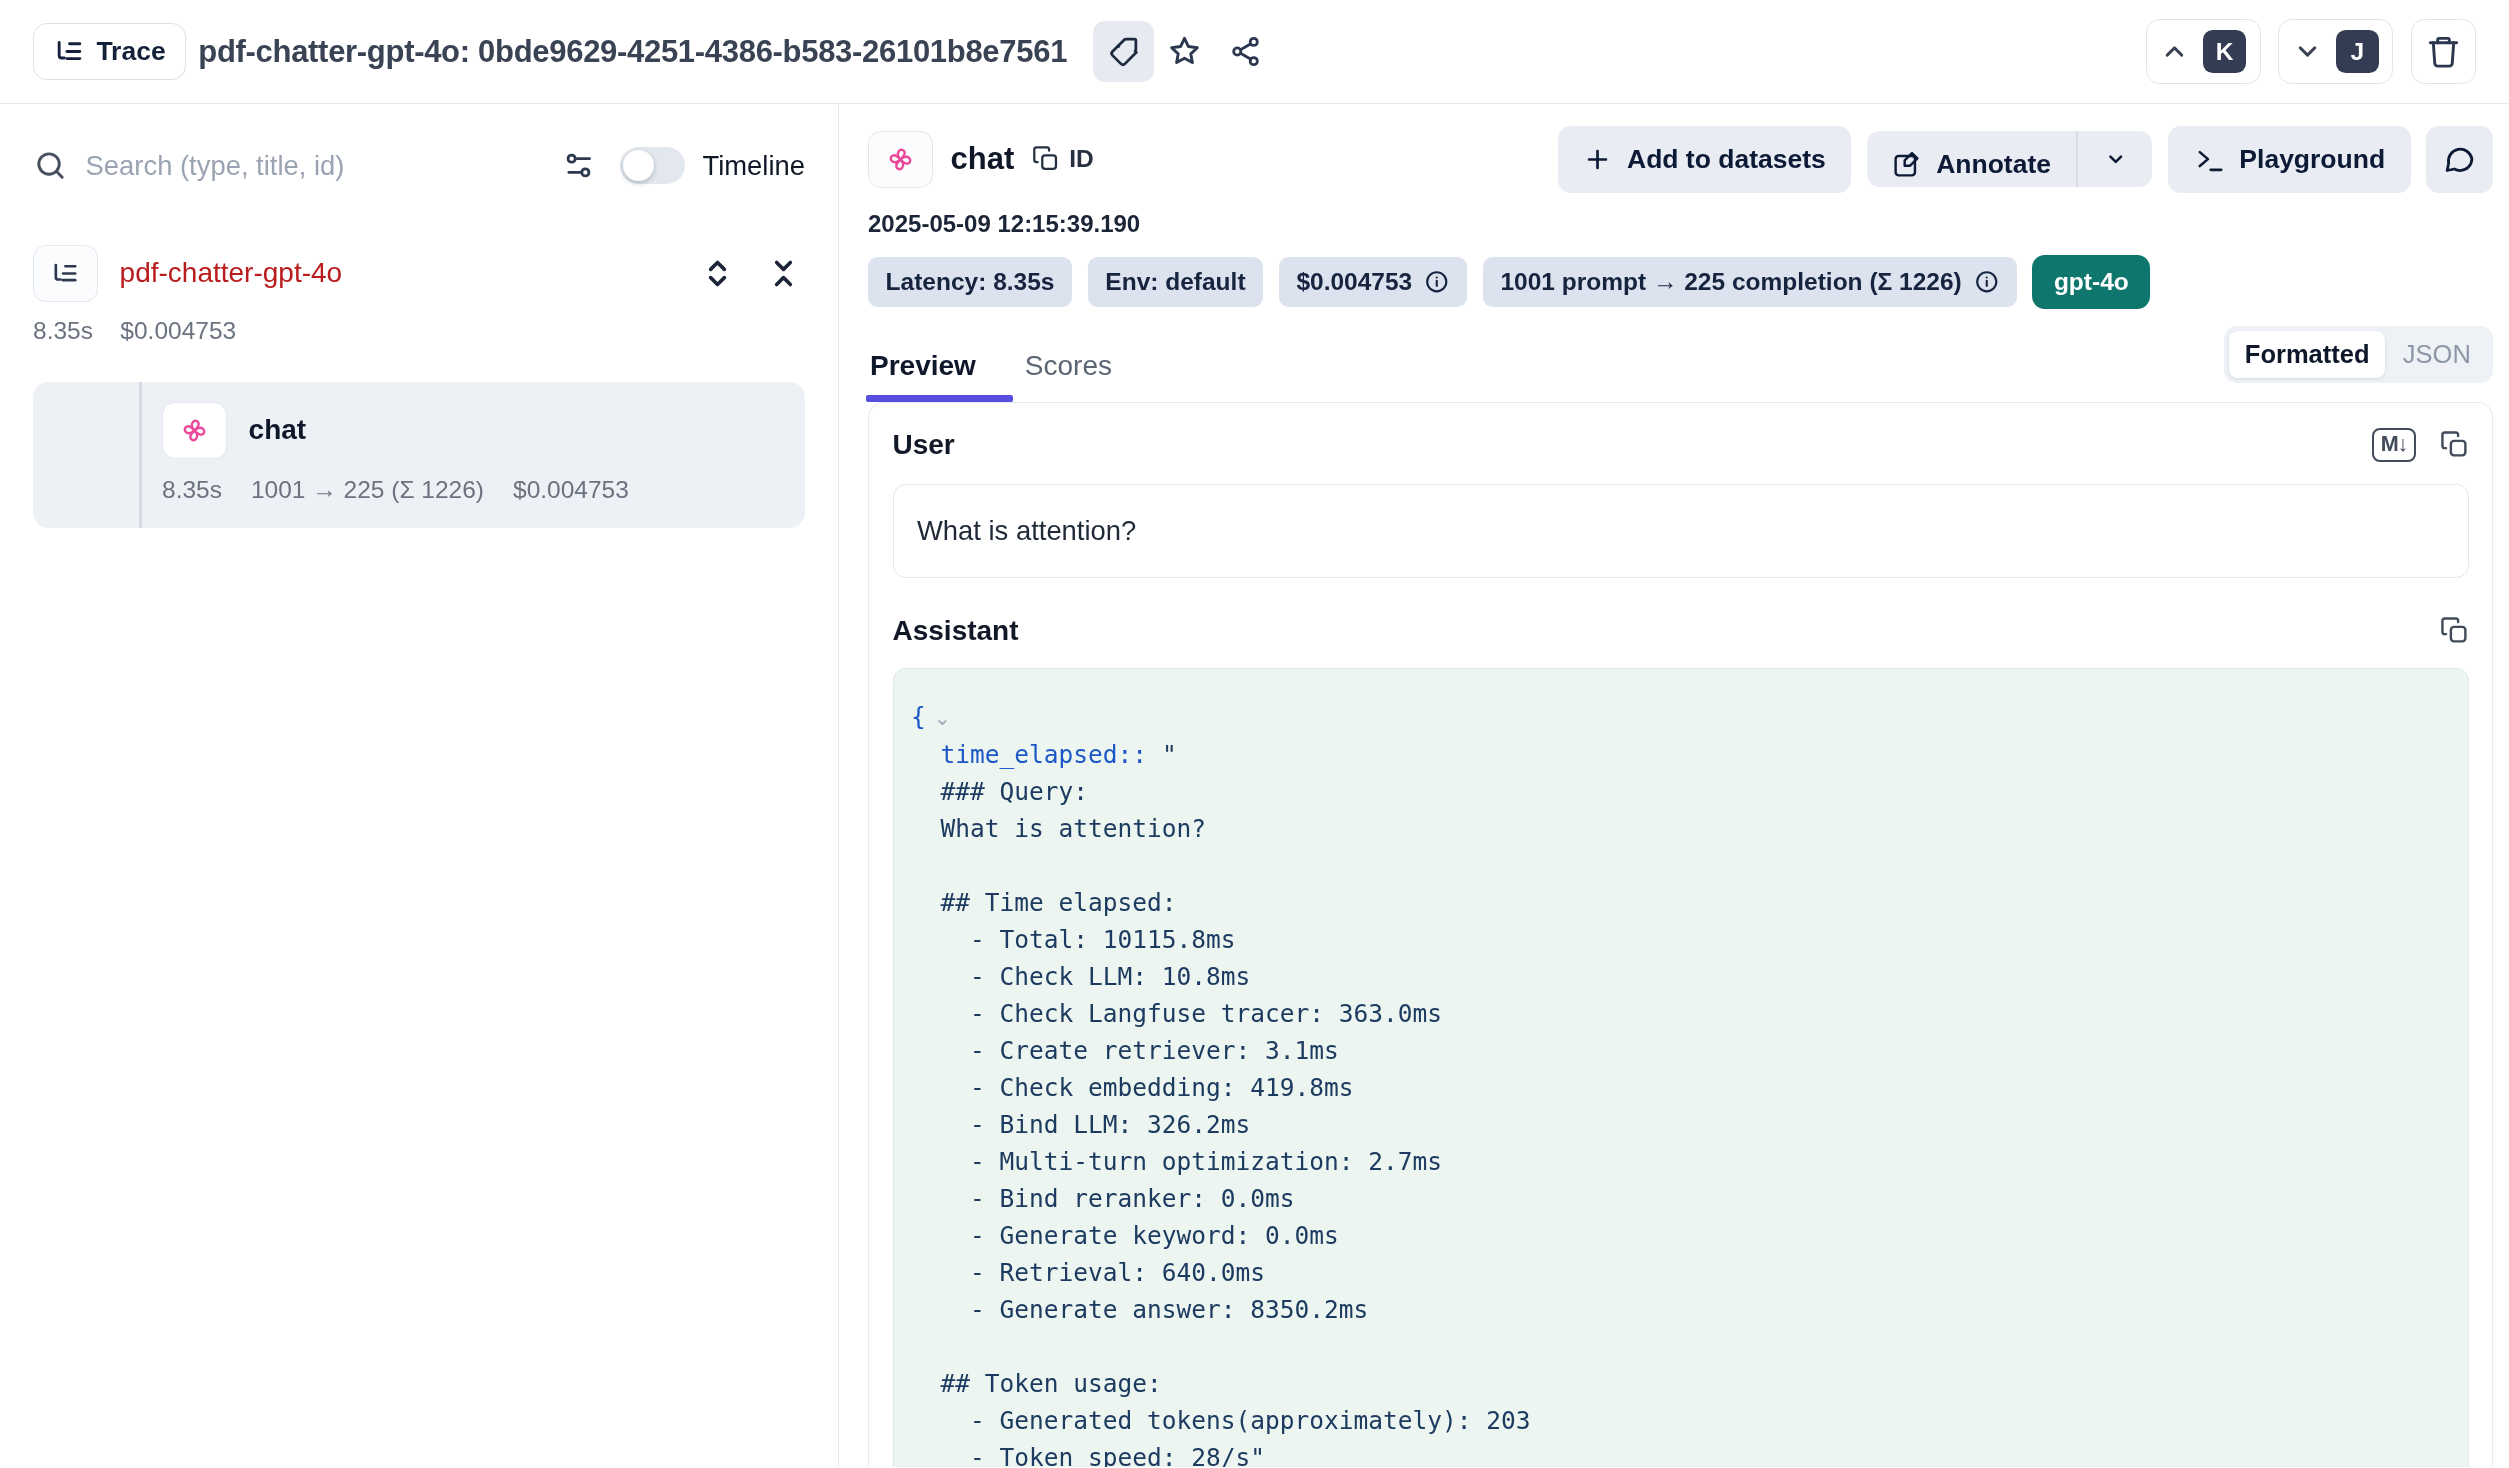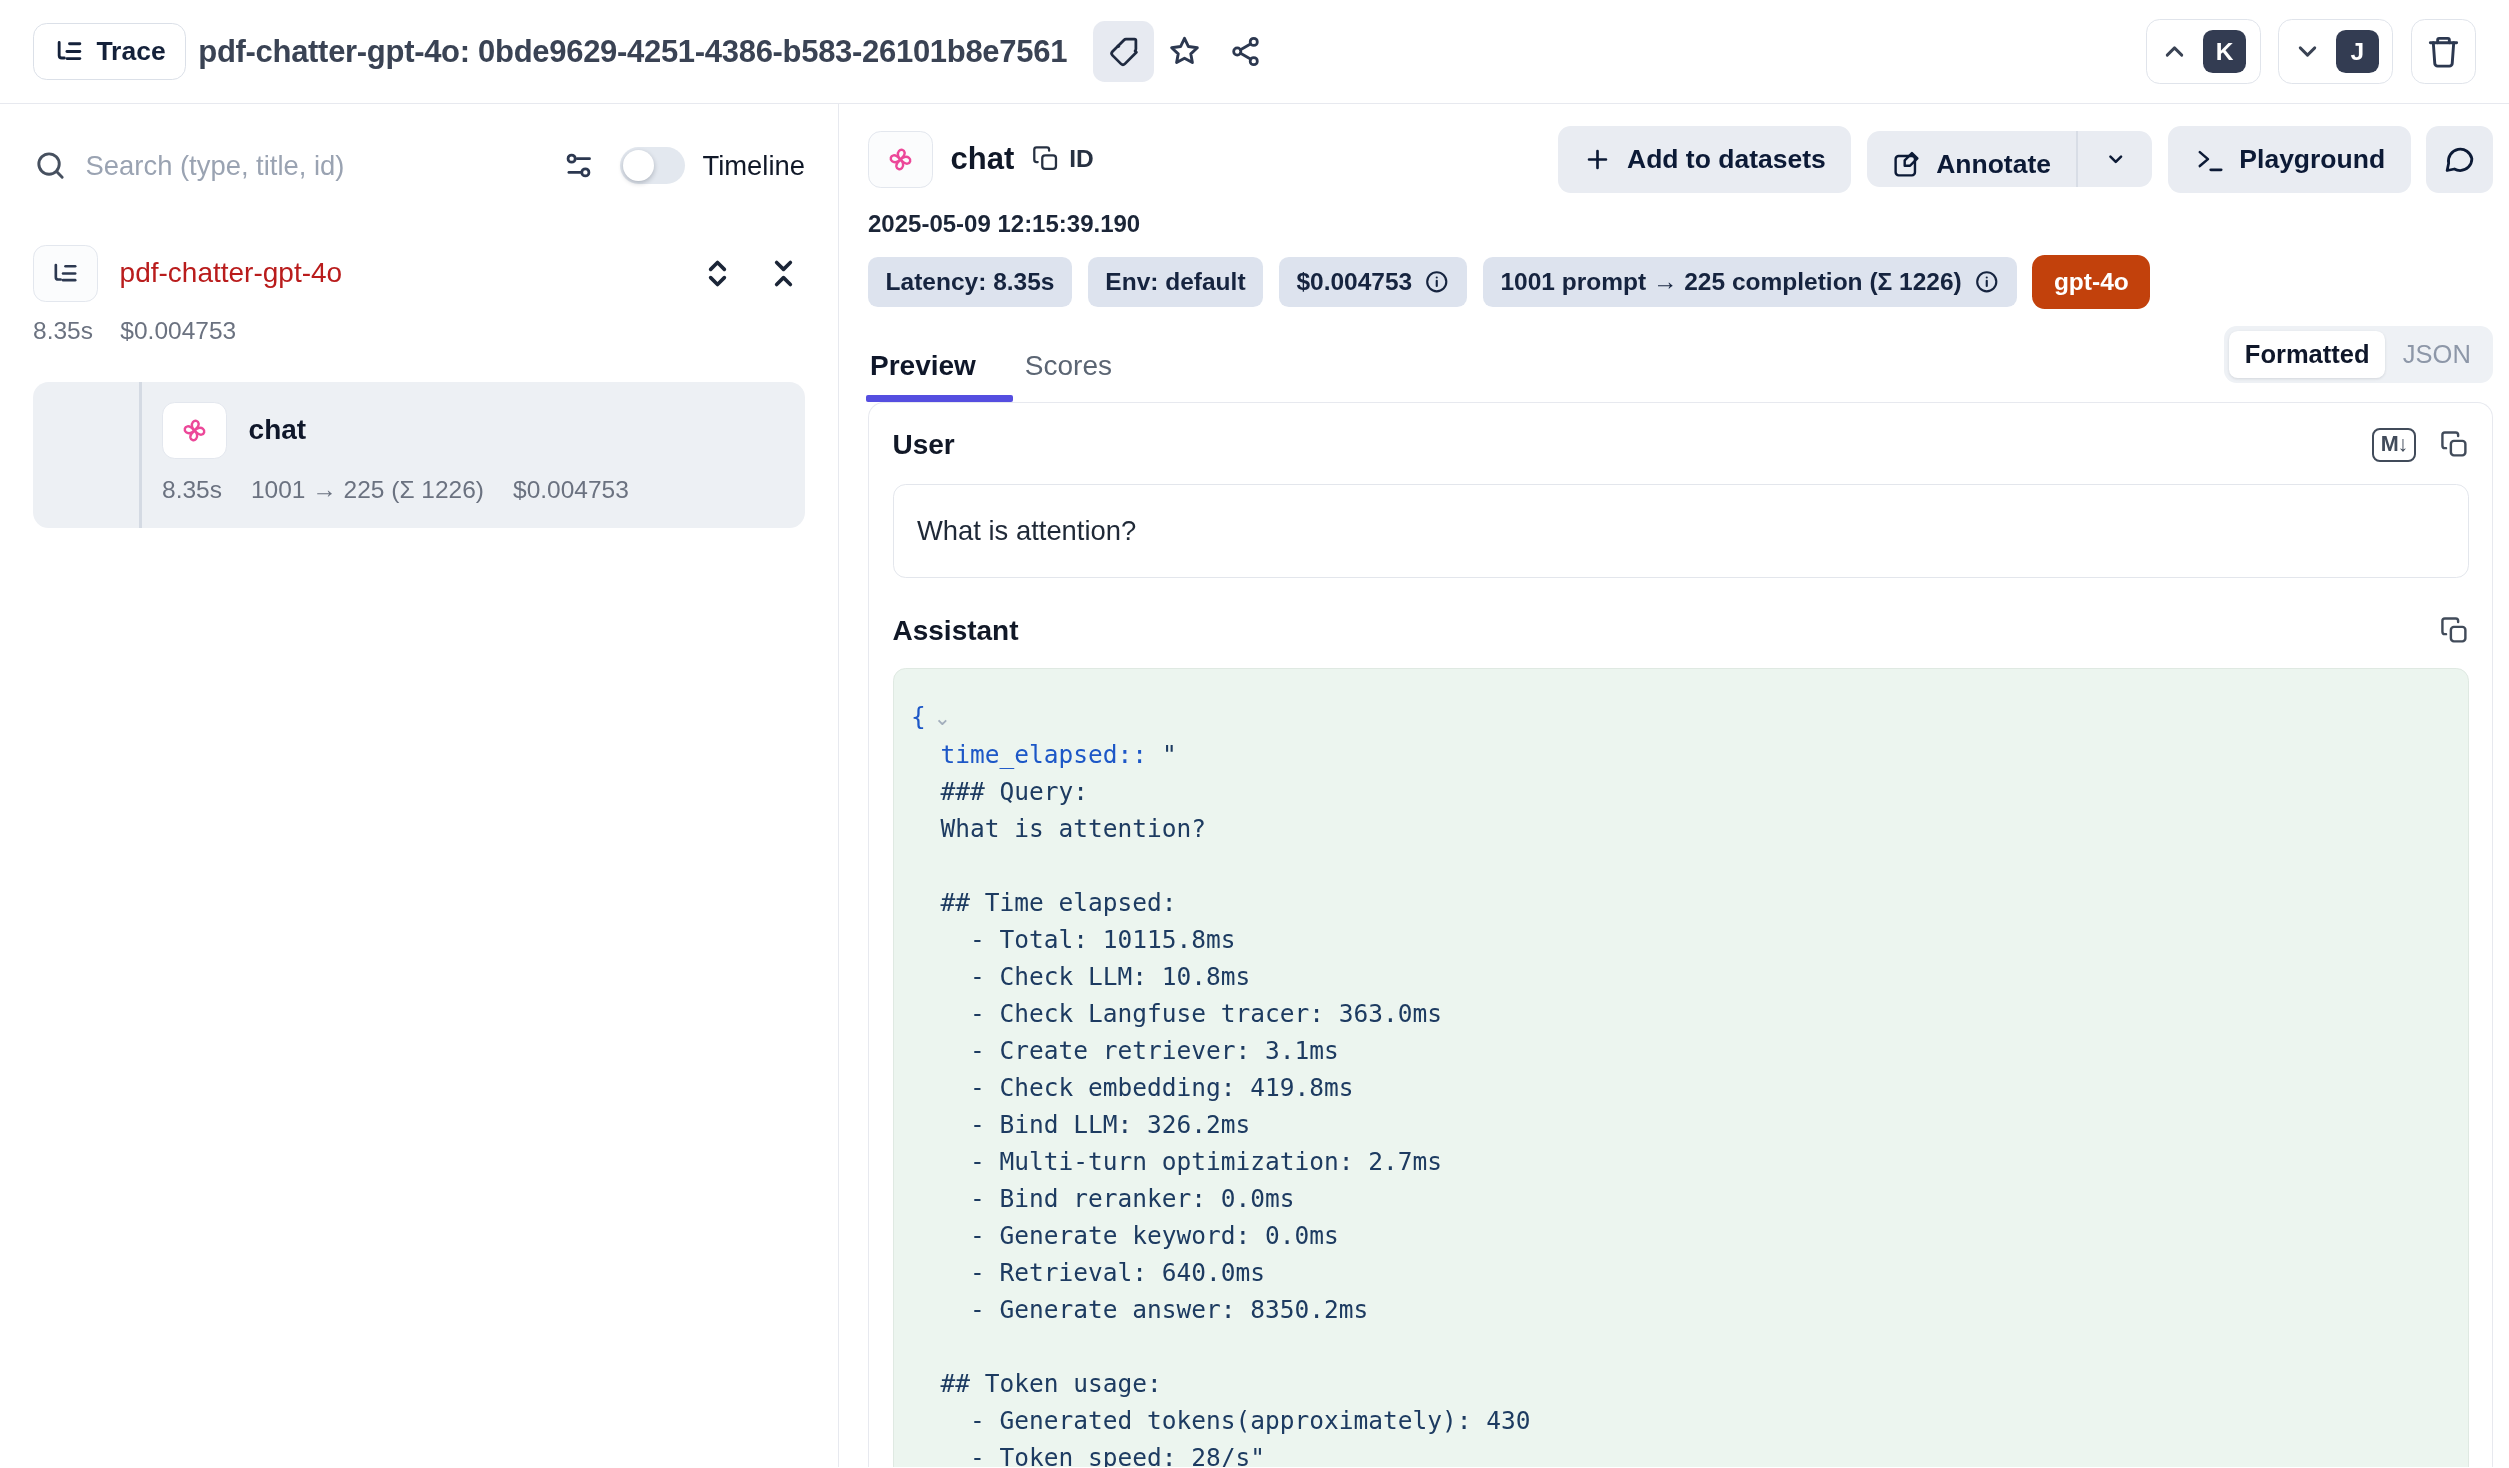--- a/index.html
+++ b/index.html
@@ -69,21 +69,21 @@
   .split .btn { background:transparent; border-radius:0; }
   .split .divider { width:2px; background:#d8dde6; margin:0; }
   .split .chev-part { display:flex; align-items:center; justify-content:center; width:74px; color:#0c1a36; }
   .icon-only { width:67px; padding:0; justify-content:center; }
 
   .timestamp { margin-top:17px; font-size:24px; font-weight:600; color:#1b2537; }
 
   .badges { display:flex; gap:15.7px; margin-top:17.6px; align-items:center; }
   .badge { background:#dde3ee; border-radius:9.8px; padding:10.8px 17.6px; font-size:24.5px; font-weight:600;
            color:#16243f; display:flex; align-items:center; gap:11.8px; white-space:nowrap; }
-  .badge.dark { background:#c2410c; color:#fff; border-radius:12.7px; padding:12.7px 21.6px;justify-content:flex-end; }
+  .badge.dark { background:#0f766e; color:#fff; border-radius:12.7px; padding:12.7px 21.6px;justify-content:flex-end; }
 
   .tabs-row { display:flex; align-items:flex-end; margin-top:17.6px; }
   .tab { font-size:28px; font-weight:600; color:#0f172a; padding:7.8px 2px 19.6px 2px; margin-right:45px; position:relative; }
   .tab .underline { position:absolute; left:-2px; bottom:0; width:147px; height:6.9px; background:#554ee0; border-radius:2px; }
   .tab.inactive { color:#5b6573; font-weight:500; }
   .segmented { margin-left:auto; background:#eef1f5; border-radius:12.7px; padding:4.9px; display:flex;
                align-items:flex-start; margin-bottom:19px; }
   .seg-on { background:#fff; border-radius:8.8px; padding:8.8px 15.7px; font-size:25.5px; font-weight:600;
             color:#0f172a; box-shadow:0 1px 2.9px rgba(16,24,40,.12); }
   .seg-off { padding:8.8px 17.6px; font-size:25.5px; color:#8d97a8; font-weight:500; }
@@ -423,20 +423,20 @@
             <div class="code-line"><span class="c-t">    - Create retriever: 3.1ms</span></div>
             <div class="code-line"><span class="c-t">    - Check embedding: 419.8ms</span></div>
             <div class="code-line"><span class="c-t">    - Bind LLM: 326.2ms</span></div>
             <div class="code-line"><span class="c-t">    - Multi-turn optimization: 2.7ms</span></div>
             <div class="code-line"><span class="c-t">    - Bind reranker: 0.0ms</span></div>
             <div class="code-line"><span class="c-t">    - Generate keyword: 0.0ms</span></div>
             <div class="code-line"><span class="c-t">    - Retrieval: 640.0ms</span></div>
             <div class="code-line"><span class="c-t">    - Generate answer: 8350.2ms</span></div>
             <div class="code-line">&nbsp;</div>
             <div class="code-line"><span class="c-t">  ## Token usage:</span></div>
-            <div class="code-line"><span class="c-t">    - Generated tokens(approximately): 430</span></div>
+            <div class="code-line"><span class="c-t">    - Generated tokens(approximately): 203</span></div>
             <div class="code-line"><span class="c-t">    - Token speed: 28/s"</span></div>
           </div>
       </div>
     </div>
   </div>
 </div>
 
 
 </body></html>

